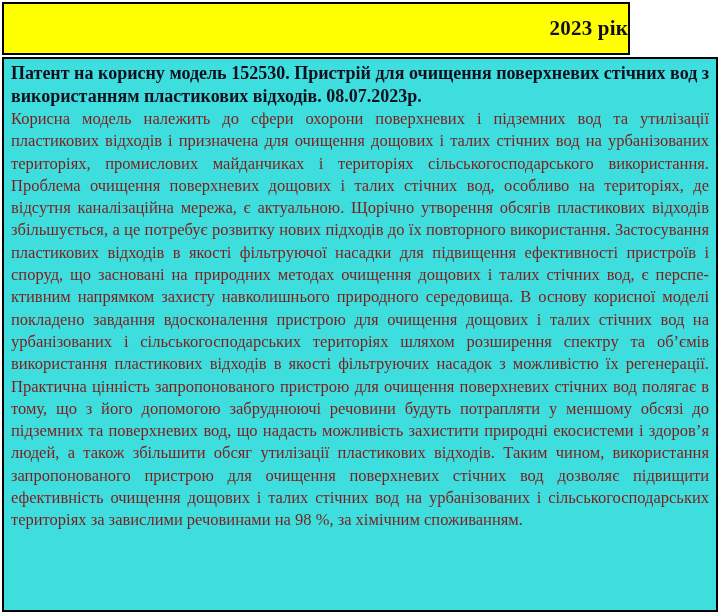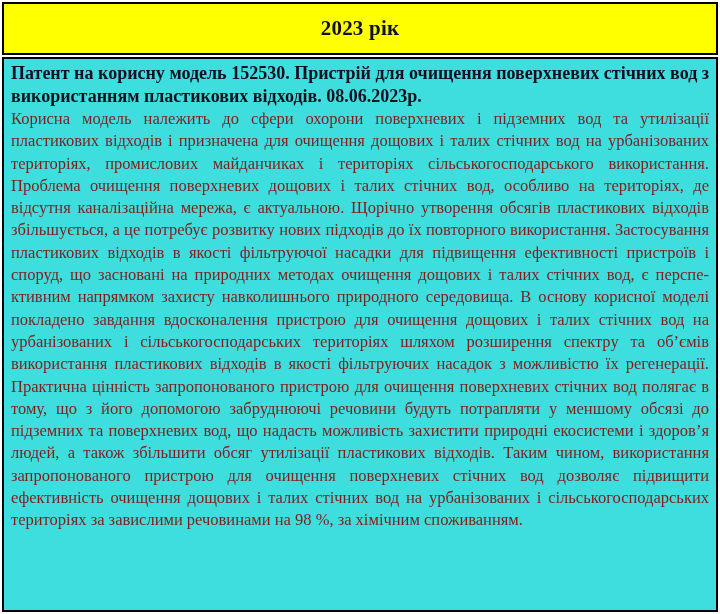--- a/index.html
+++ b/index.html
@@ -10,27 +10,27 @@
     font-family: "Liberation Serif", "DejaVu Serif", serif;
   }
   .page {
     width: 720px;
     height: 614px;
     padding: 2px;
     background: #ffffff;
     overflow: hidden;
   }
   .year-box {
-    width: 716px;
+    width: 628px;
     height: 53px;
     border: 2px solid #000000;
     background: #ffff00;
     display: flex;
     align-items: center;
-    justify-content: center;
+    justify-content: flex-end;
   }
   .year-text {
     font-size: 21px;
     font-weight: bold;
     color: #10101e;
     letter-spacing: 0.2px;
   }
   .gap {
     height: 2px;
   }
@@ -58,16 +58,16 @@
 </style>
 </head>
 <body>
 
 <div class="page">
   <div class="year-box">
     <div class="year-text">2023 рік</div>
   </div>
   <div class="gap"></div>
   <div class="content-box">
-    <p class="patent-title">Патент на корисну модель 152530. Пристрій для очищення поверхневих стічних вод з використанням пластикових відходів. 08.06.2023р.</p>
+    <p class="patent-title">Патент на корисну модель 152530. Пристрій для очищення поверхневих стічних вод з використанням пластикових відходів. 08.07.2023р.</p>
     <p class="patent-paragraph">Корисна модель належить до сфери охорони поверхневих і підземних вод та утилізації пластикових відходів і призначена для очищення дощових і талих стічних вод на урбанізованих територіях, промислових майданчиках і територіях сільськогосподарського використання. Проблема очищення поверхневих дощових і талих стічних вод, особливо на територіях, де відсутня каналізаційна мережа, є актуальною. Щорічно утворення обсягів пластикових відходів збільшується, а це потребує розвитку нових підходів до їх повторного використання. Застосування пластикових відходів в якості фільтруючої насадки для підвищення ефективності пристроїв і споруд, що засновані на природних методах очищення дощових і талих стічних вод, є перспе-ктивним напрямком захисту навколишнього природного середовища. В основу корисної моделі покладено завдання вдосконалення пристрою для очищення дощових і талих стічних вод на урбанізованих і сільськогосподарських територіях шляхом розширення спектру та об’ємів використання пластикових відходів в якості фільтруючих насадок з можливістю їх регенерації. Практична цінність запропонованого пристрою для очищення поверхневих стічних вод полягає в тому, що з його допомогою забруднюючі речовини будуть потрапляти у меншому обсязі до підземних та поверхневих вод, що надасть можливість захистити природні екосистеми і здоров’я людей, а також збільшити обсяг утилізації пластикових відходів. Таким чином, використання запропонованого пристрою для очищення поверхневих стічних вод дозволяє підвищити ефективність очищення дощових і талих стічних вод на урбанізованих і сільськогосподарських територіях за завислими речовинами на 98 %, за хімічним споживанням.</p>
   </div>
 </div>
 
 </body></html>

